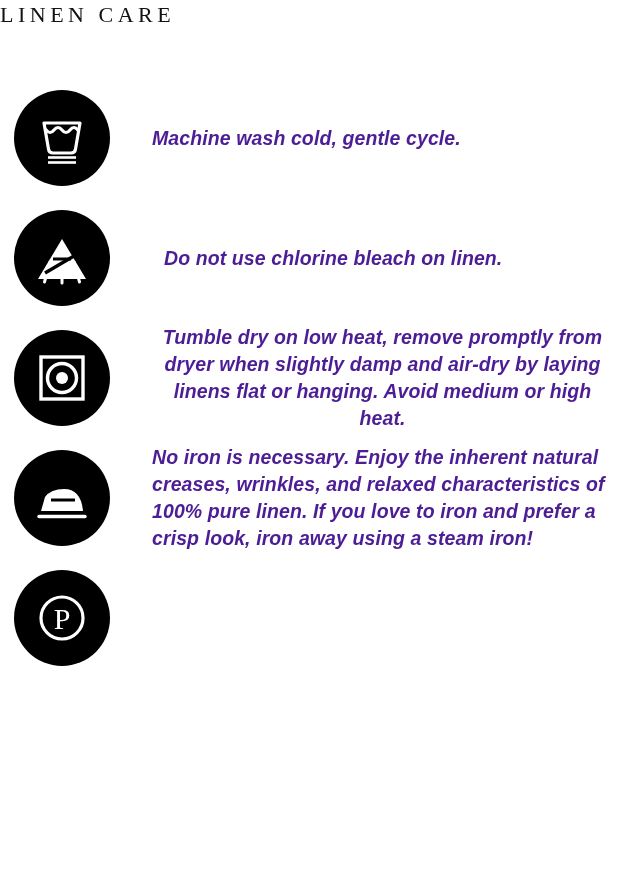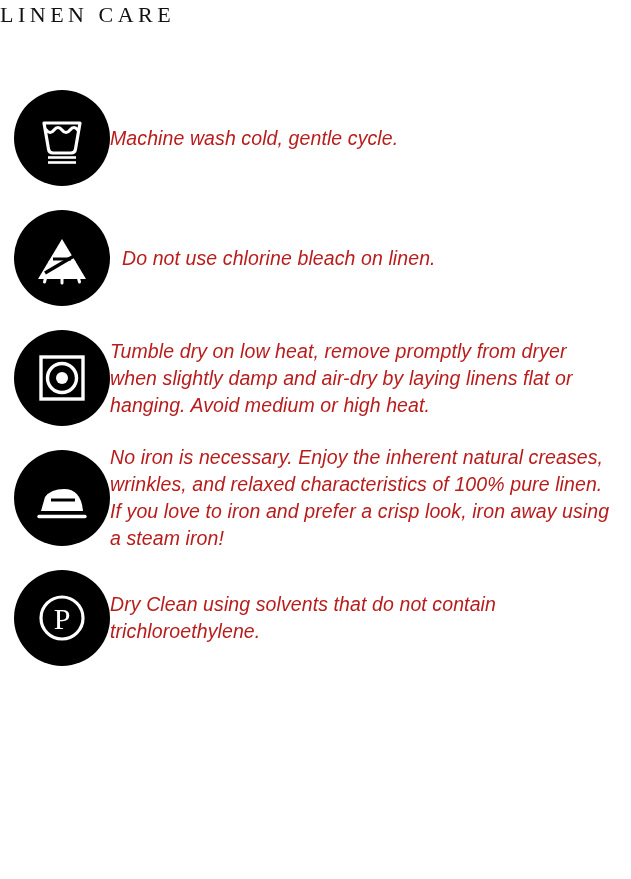--- a/index.html
+++ b/index.html
@@ -55,30 +55,32 @@
     width: 96px;
     height: 96px;
     border-radius: 50%;
     background: #000000;
     display: flex;
     align-items: center;
     justify-content: center;
   }
   .care-text {
     flex: 1 1 auto;
+    margin-left: 42px;
     padding-right: 8px;
     font-style: italic;
     font-size: 19.5px;
     line-height: 27px;
-    color: #b91c1c;
+    color: #4c1d95;
     letter-spacing: 0.1px;
+    font-weight: bold;
   }
   .row-wash   { margin-bottom: 8px; }
   .row-bleach { margin-bottom: 8px; gap: 12px; }
-  .row-dry    { margin-bottom: 8px; }
+  .row-dry    { margin-bottom: 8px; text-align: center; }
   .row-iron   { margin-bottom: 8px; }
   .row-clean  { margin-bottom: 0; }
 </style>
 </head>
 <body>
 
 <div class="page">
 
   <div class="title">LINEN CARE</div>
 
@@ -147,17 +149,16 @@
 
     <div class="care-row row-clean">
       <div class="icon-wrap">
         <div class="icon-circle">
           <svg width="58" height="58" viewBox="0 0 58 58" aria-hidden="true">
             <circle cx="29" cy="29" r="21" fill="none" stroke="#ffffff" stroke-width="3.2"></circle>
             <text x="29" y="39.5" text-anchor="middle" font-family="Liberation Serif, serif" font-size="30" fill="#ffffff">P</text>
           </svg>
         </div>
       </div>
-      <div class="care-text">Dry Clean using solvents that do not contain trichloroethylene.</div>
     </div>
 
   </div>
 </div>
 
 </body></html>

